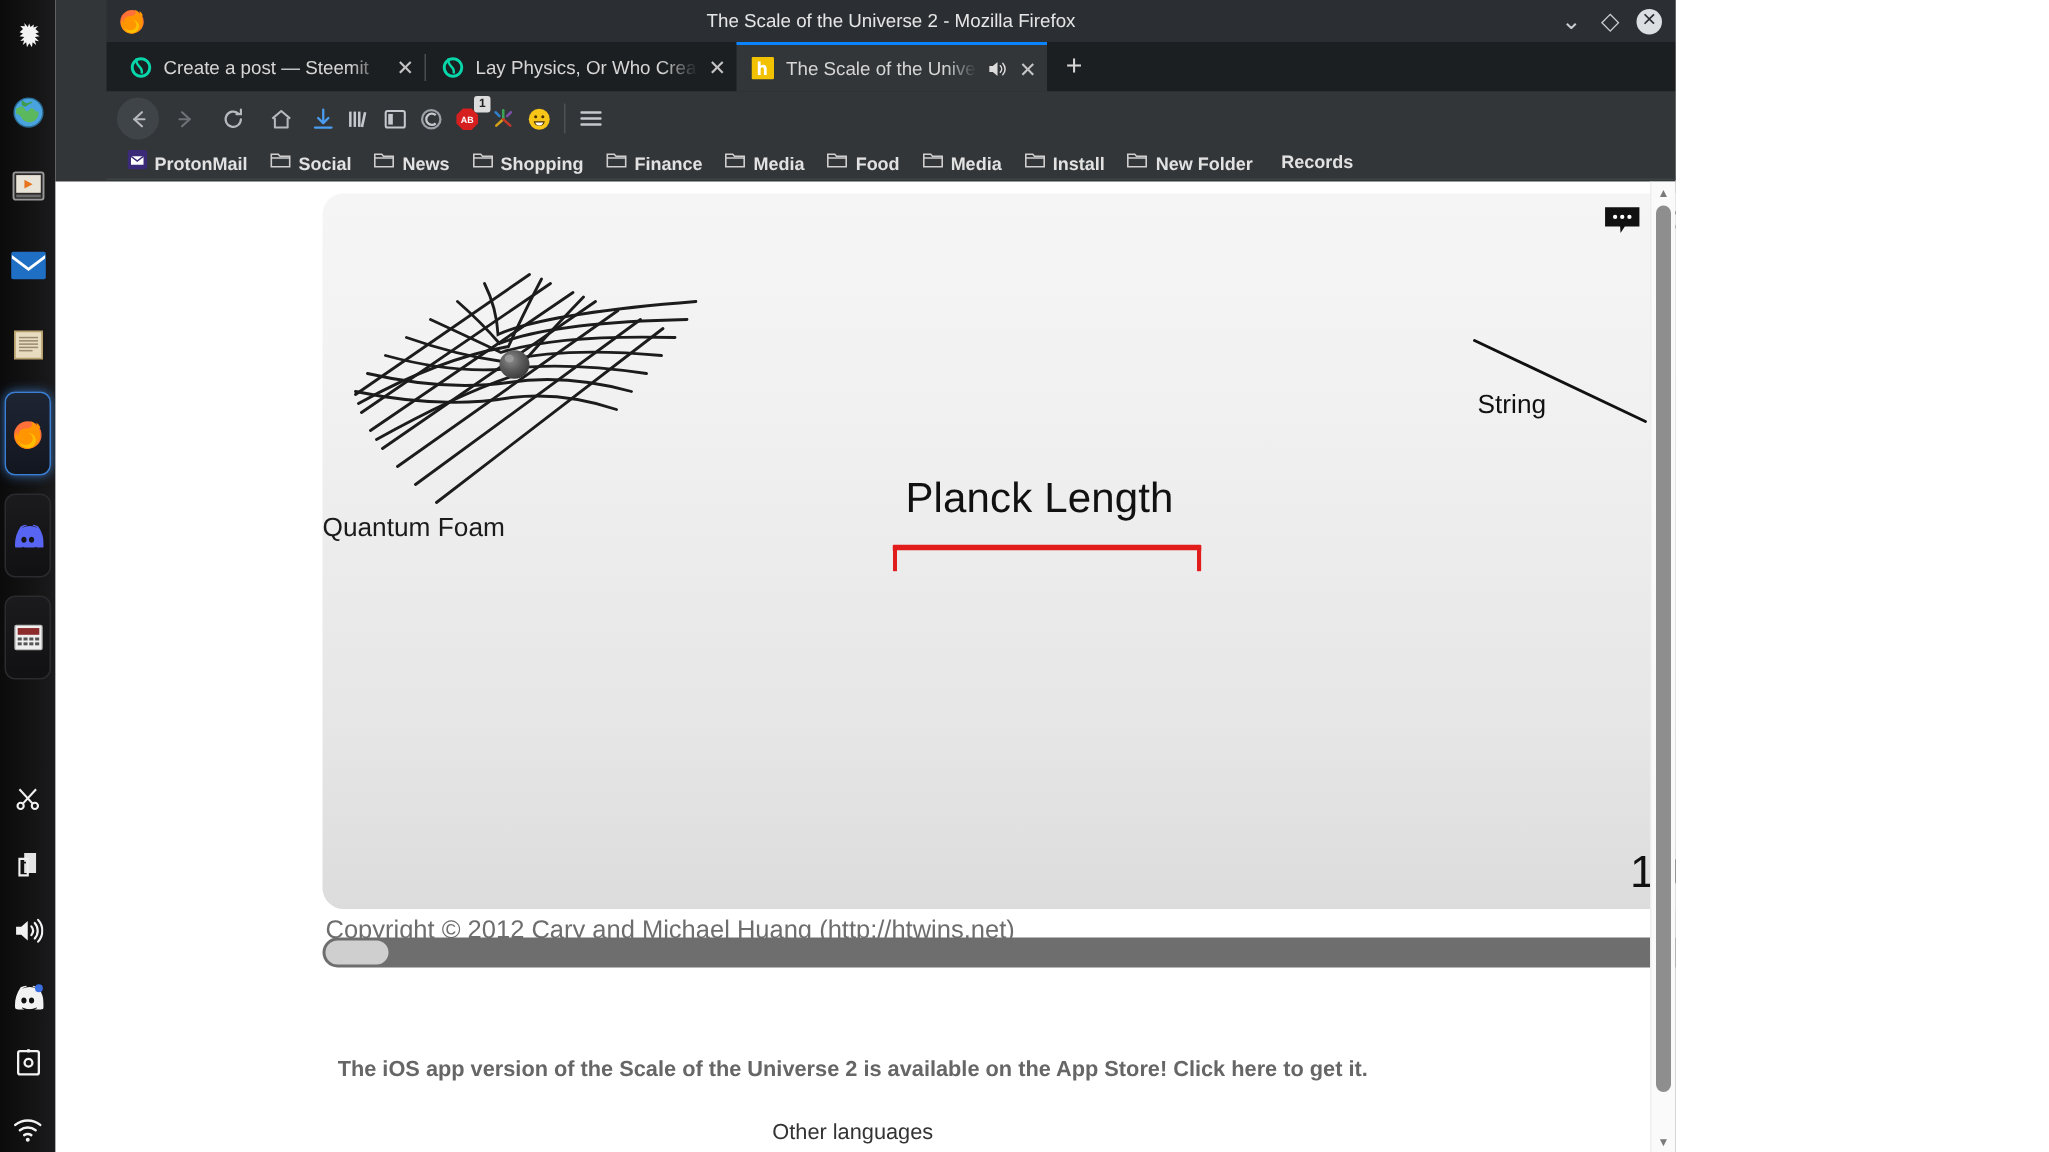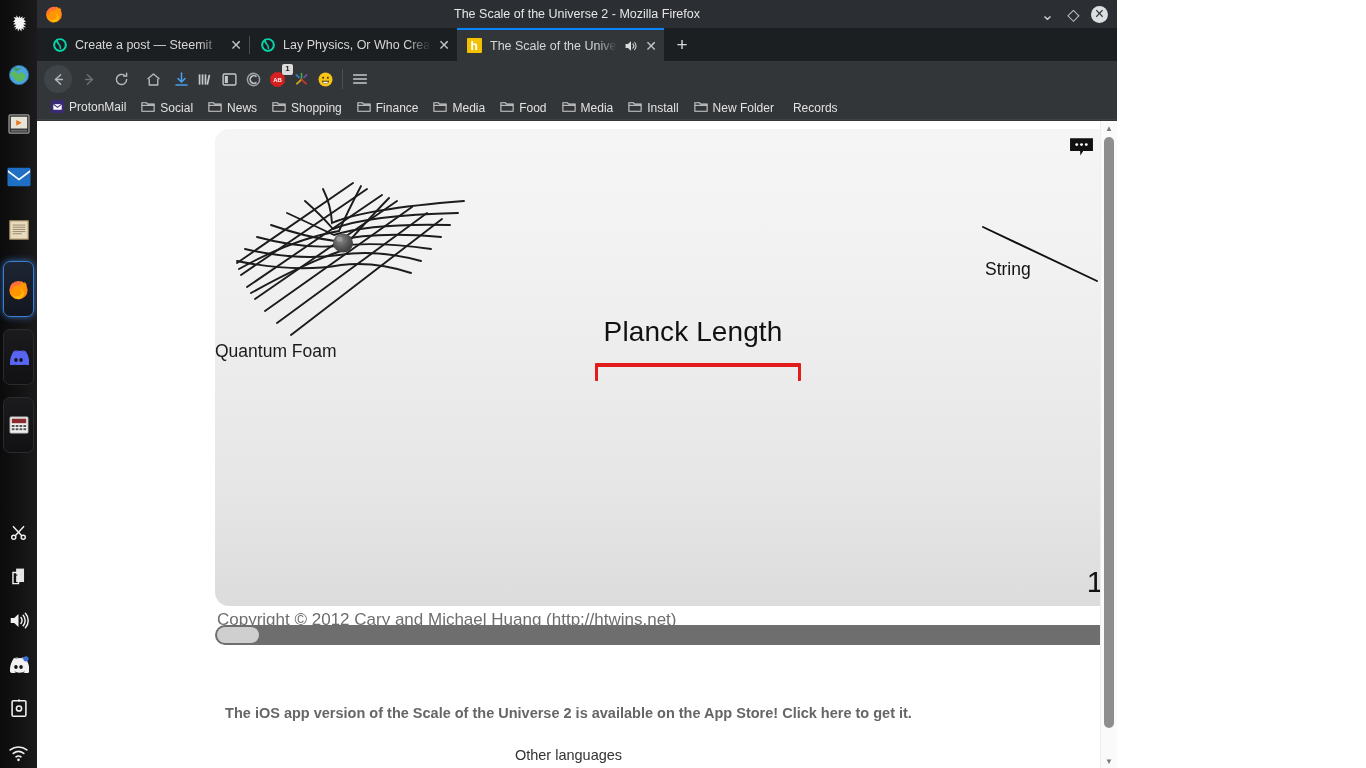--- a/index.html
+++ b/index.html
@@ -33,20 +33,21 @@
     background:linear-gradient(to bottom,#1b1b1e,#111113);
     border:1px solid #2b2b2f;
     border-radius:7px; width:31px; height:56px;
     display:flex; align-items:center; justify-content:center;
   }
 
   
   #ffwin {
     position:absolute; left:37px; top:0; width:1080px; height:768px;
     background:#323639;
+    padding-left:34px;
   }
   #titlebar {
     height:28px; background:#2b2f33; position:relative;
     display:flex; align-items:center;
   }
   #titlebar-logo { margin-left:7px; width:20px; height:20px; }
   #win-title {
     position:absolute; left:0; right:0; text-align:center;
     color:#e6e6e6; font-size:12.5px; line-height:28px;
     pointer-events:none;
@@ -118,22 +119,22 @@
     min-width:11px; height:11px; text-align:center; border-radius:2px;
     padding:0 1px;
   }
 
   
   #bookmarks {
     height:23px; background:#323639; display:flex; align-items:center;
     padding-left:8px; gap:3px; border-bottom:1px solid #3d4245;
   }
   .bm {
-    display:flex; align-items:flex-start; gap:5px; padding:2px 6px;
-    color:#e2e2e2; font-size:12px; white-space:nowrap; border-radius:3px;
+    display:flex; align-items:flex-end; gap:5px; padding:2px 6px;
+    color:#e2e2e2; font-size:12px; white-space:nowrap; border-radius:3px;font-weight:bold;
   }
   .bm.nofolder { padding-left:10px; }
 
   
   #viewport {
     position:absolute; left:0; right:0; top:121px; bottom:0;
     background:#ffffff; overflow:hidden;
   }
   #pagescroll { position:absolute; inset:0 17px 0 0; }
 

